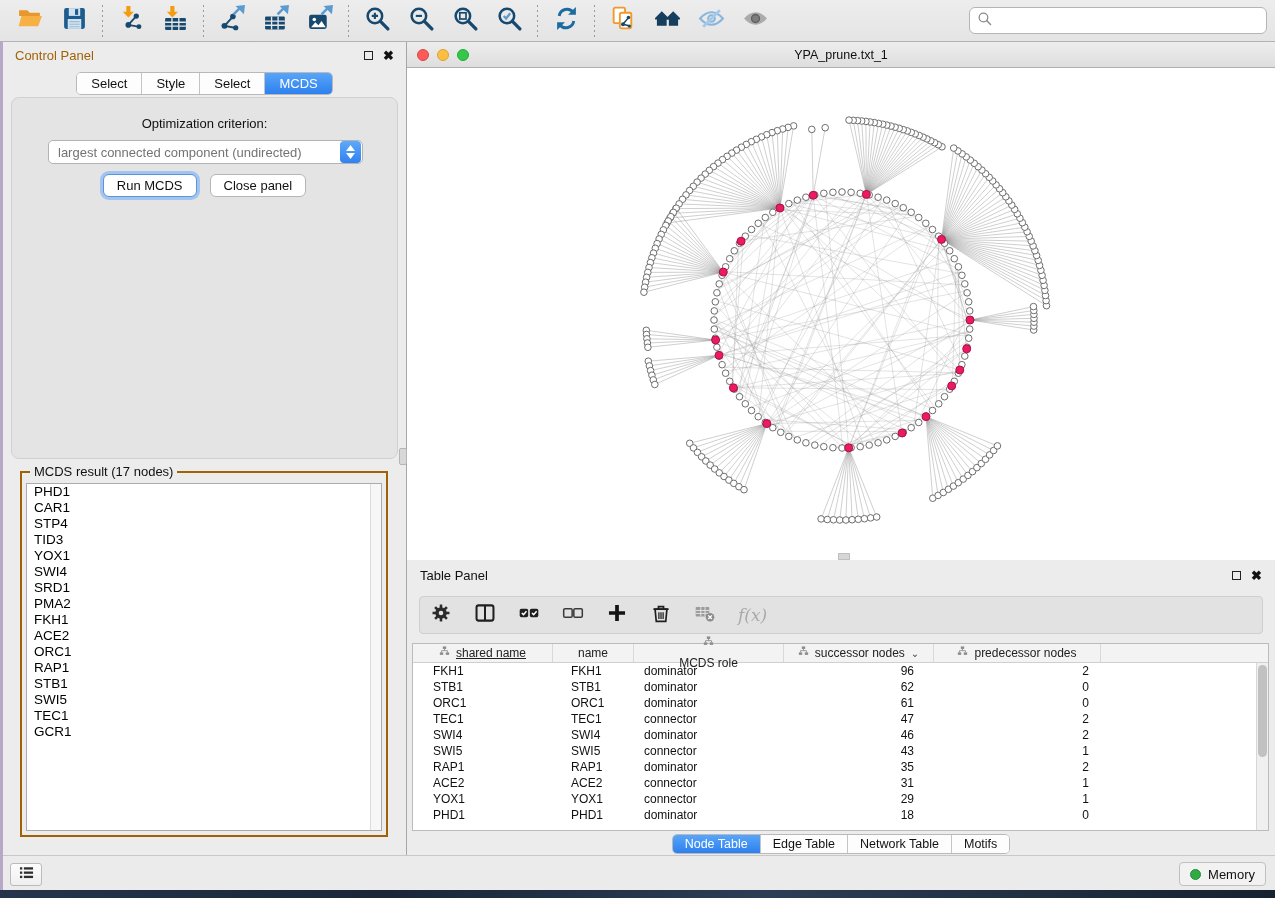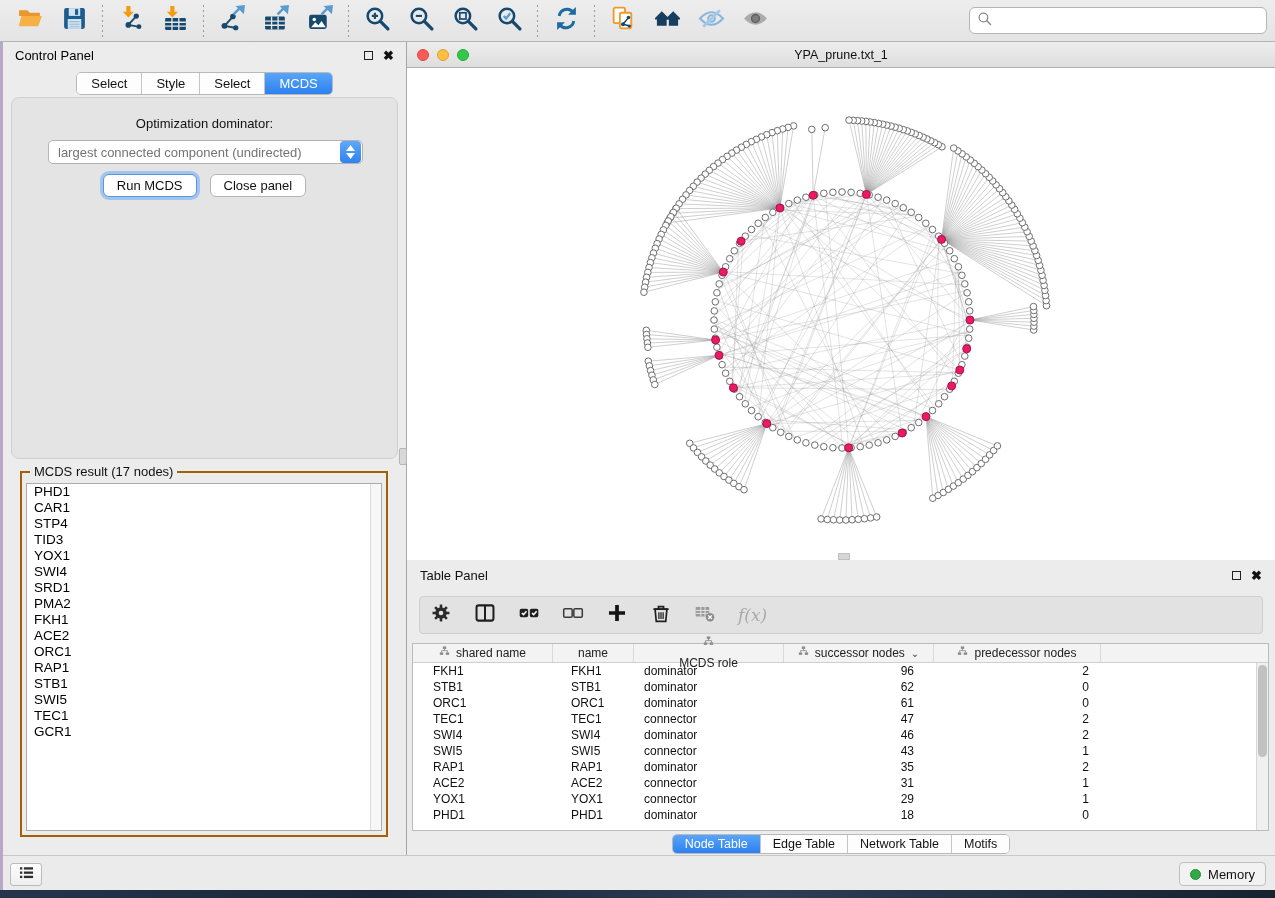--- a/index.html
+++ b/index.html
@@ -17,21 +17,21 @@
   .tb-btn { width:44px; height:34px; display:flex; align-items:center; justify-content:center; }
   .tb-sep { width:1px; height:32px; margin:0 6px;
     background-image:linear-gradient(#999 40%, transparent 40%); background-size:1px 5px; }
   .search-wrap { margin-left:auto; width:298px; height:27px; background:#fff;
     border:1px solid #b5b5b5; border-radius:6px; display:flex; align-items:center; padding:0 7px; }
   .search-wrap input { border:none; outline:none; flex:1; font-size:13px; background:transparent; margin-left:5px; }
 
   
   .control-panel { position:absolute; left:3px; top:42px; width:403px; height:813px; background:#ececec; }
   .cp-header { height:26px; display:flex; align-items:center; padding:0 12px; }
-  .cp-title { font-size:13px; color:#000000; }
+  .cp-title { font-size:13px; color:#a16207; }
   .panel-ctls { margin-left:auto; display:flex; align-items:center; gap:10px; }
   .float-box { width:9px; height:9px; border:1.5px solid #222; display:inline-block; }
   .close-x { font-size:13px; font-weight:bold; color:#111; line-height:1; }
   .cp-tabs { display:flex; justify-content:center; margin-top:4px; }
   .seg-group { display:flex; border:1px solid #b9b9b9; border-radius:5px; overflow:hidden; background:#fff; }
   .seg { font-size:13px; padding:3px 14px; border-right:1px solid #c4c4c4; color:#111; background:#fdfdfd; }
   .seg:last-child { border-right:none; }
   .seg.active { background:linear-gradient(#58a5f8,#2d80ef); color:#fff; }
   .cp-card { position:absolute; left:8px; top:55px; width:387px; height:362px;
     background:#e4e4e4; border:1px solid #d0d0d0; border-radius:8px; }
@@ -268,21 +268,21 @@
     <div class="cp-tabs">
         <div class="seg-group" id="cp-tabs">
           <div class="seg">Select</div>
           <div class="seg">Style</div>
           <div class="seg">Select</div>
           <div class="seg active">MCDS</div>
         </div>
       </div>
 
     <div class="cp-card">
-      <div class="opt-label">Optimization dominator:</div>
+      <div class="opt-label">Optimization criterion:</div>
       <div class="select">
         <span class="select-value">largest connected component (undirected)</span>
         <span class="select-stepper">
           <svg width="9" height="6" viewBox="0 0 9 6">
               <path d="M4.5 0L9 6H0z" fill="#fff"></path>
             </svg>
           <svg width="9" height="6" viewBox="0 0 9 6">
               <path d="M4.5 6L0 0h9z" fill="#fff"></path>
             </svg>
         </span>
@@ -952,21 +952,21 @@
             <rect x="2" y="6" width="16" height="11" rx="1" fill="#9b9b9b"></rect>
             <path d="M2 10h16M2 13.5h16M8 6v11M13 6v11" stroke="#e6e6e6" stroke-width="1.1"></path>
             <circle cx="19" cy="18" r="5" fill="#8b8b8b"></circle>
             <path d="M16.8 15.8l4.4 4.4M21.2 15.8l-4.4 4.4" stroke="#fff" stroke-width="1.6"></path>
           </svg></span>
         <span class="fx-label">f(x)</span>
       </div>
 
     <div class="node-table">
       <div class="nt-header" id="nt-header">
-          <div class="nt-hcell" style="width: 140px;">
+          <div class="nt-hcell" style="width: 140px; text-decoration: underline;">
             <span><svg width="11" height="11" viewBox="0 0 26 26">
                 <rect x="9" y="1" width="8" height="6" fill="#8d8d8d"></rect>
                 <path d="M13 7v4M6 15v-4h14v4" stroke="#8d8d8d" stroke-width="2" fill="none"></path>
                 <rect x="2" y="15" width="8" height="6" fill="#8d8d8d"></rect>
                 <rect x="16" y="15" width="8" height="6" fill="#8d8d8d"></rect>
               </svg></span>
             <span>shared name</span>
           </div>
           <div class="nt-hcell" style="width: 81px;">
             <span>name</span>

